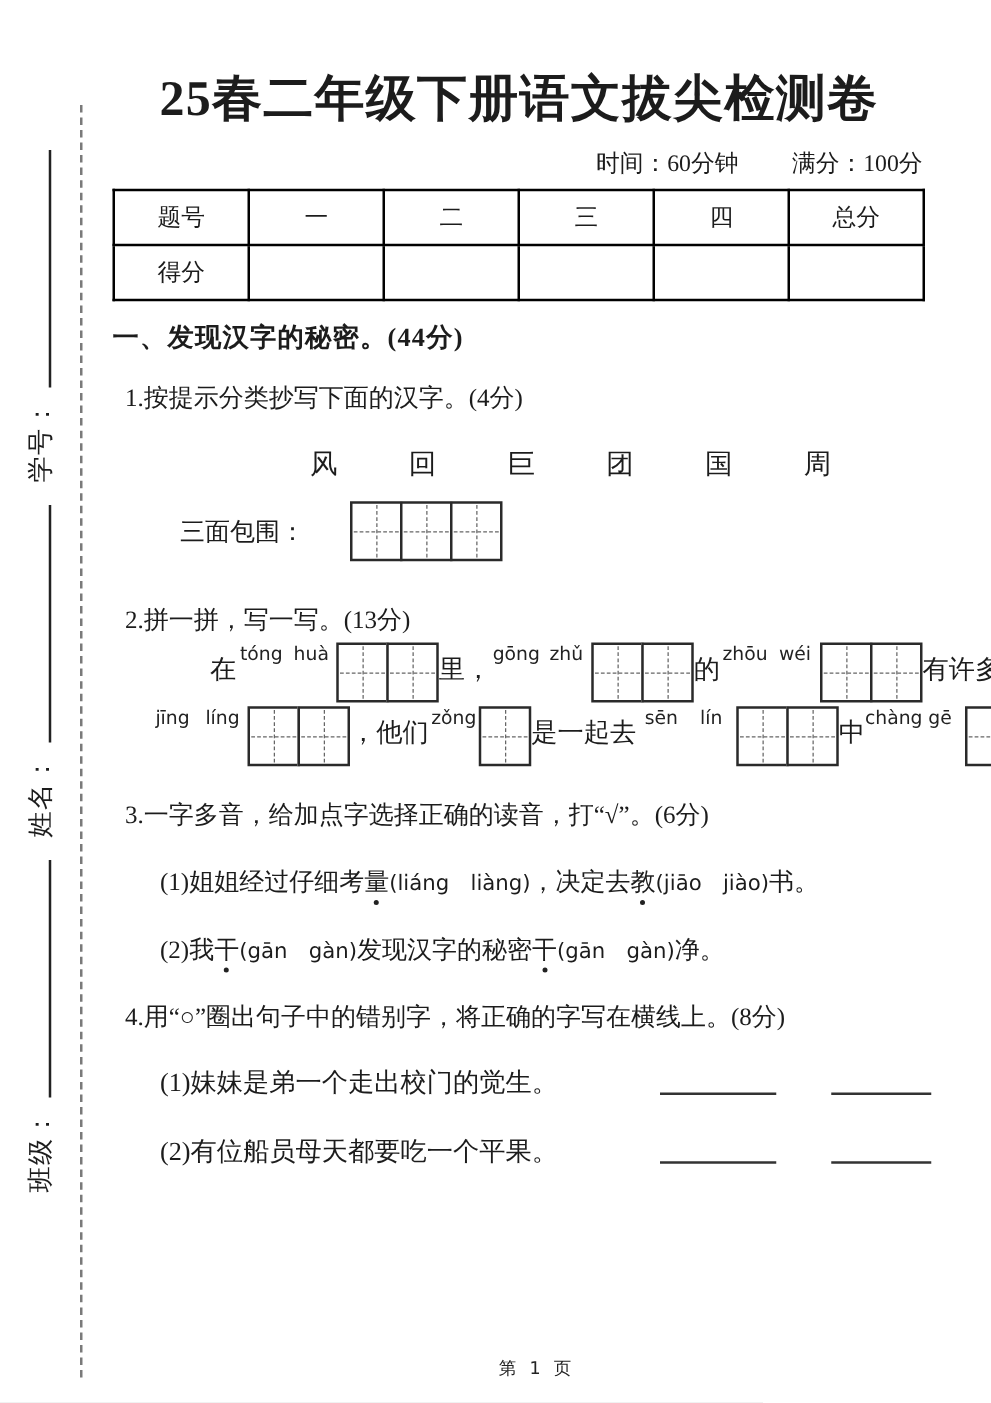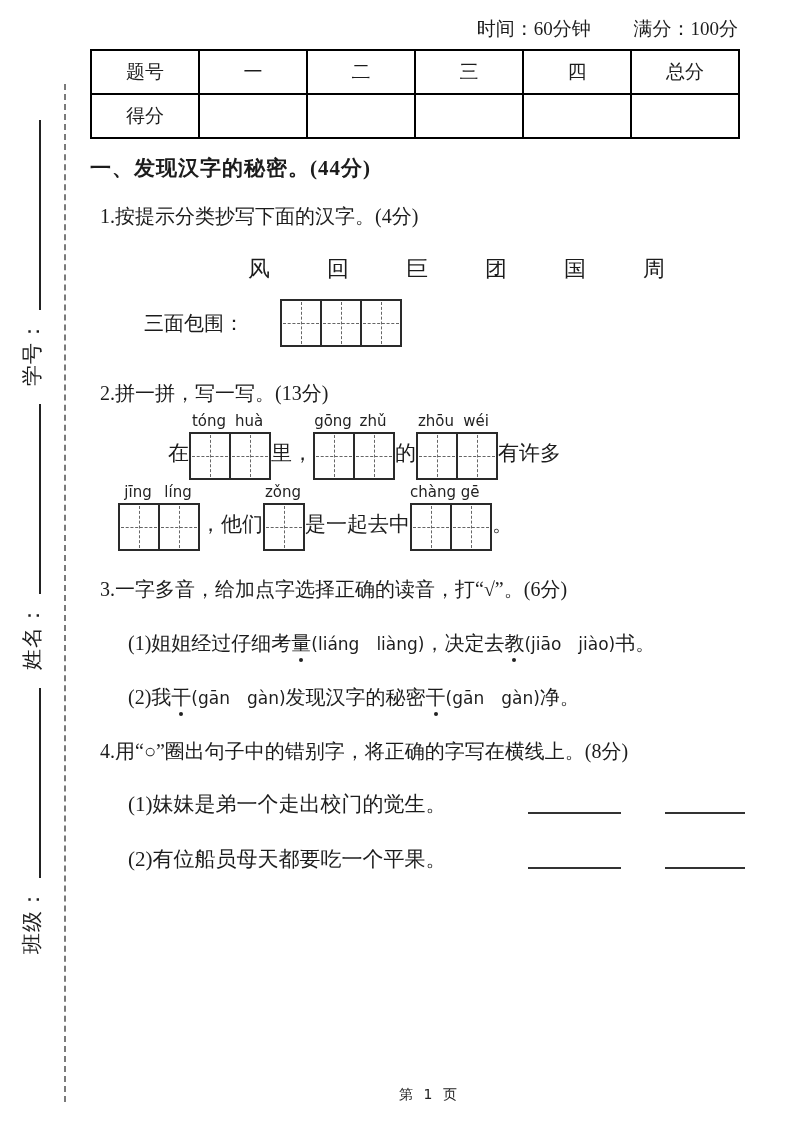--- a/index.html
+++ b/index.html
@@ -40,21 +40,21 @@
   .grid-row { display:flex; }
   .tzg { width:42px; height:48px; border:2px solid #2a2a2a; position:relative; background:#fff; }
   .tzg + .tzg { margin-left:-2px; }
   .tzg::before { content:""; position:absolute; left:1px; right:1px; top:50%; border-top:1.5px dashed #666; }
   .tzg::after  { content:""; position:absolute; top:1px; bottom:1px; left:50%; border-left:1.5px dashed #666; }
   .q2-t { margin-top:33px; }
   .q2-line { display:flex; align-items:flex-end; }
   .q2-line-0 { margin-left:78px; margin-top:5px; }
   .q2-line-1 { margin-left:28px; margin-top:3px; }
   .q2-text { font-size:21px; padding-bottom:13px; white-space:nowrap; }
-  .pb-group { display:flex; flex-direction:column; }
+  .pb-group { display:flex; }
   .pb-pinyin { display:flex; height:20px; }
   .pb-pinyin span { width:40px; text-align:center; font-family:"DejaVu Sans",sans-serif; font-size:15px; color:#222; }
   .q3-t { margin-top:25px; }
   .q3-line { margin-top:27px; margin-left:38px; font-size:20px; white-space:nowrap; }
   .py-inline { font-family:"DejaVu Sans",sans-serif; font-size:17px; }
   .dot-char { position:relative; display:inline-block; }
   .dot-char::after { content:""; position:absolute; left:50%; bottom:-5px; width:4px; height:4px; margin-left:-2px; border-radius:50%; background:#222; }
   .q4-t { margin-top:27px; }
   .q4-line { position:relative; margin-top:25px; margin-left:38px; font-size:21px; height:30px; }
   .q4-blanks { position:absolute; left:400px; top:0; display:flex; gap:44px; }
@@ -74,20 +74,21 @@
         <span class="sb-label">姓名：</span>
         <span class="sb-line"></span>
         <span class="sb-label">学号：</span>
         <span class="sb-line"></span>
       </div>
     <div class="sidebar-rule"></div>
   </div>
 
   <div class="content">
 
+    <div class="title">25春二年级下册语文拔尖检测卷</div>
 
     <div class="meta">
       <span>时间：60分钟</span>
       <span>满分：100分</span>
     </div>
 
     <table class="score-table">
       <tbody>
         <tr id="st-head">
             <td>题号</td>
@@ -182,20 +183,30 @@
           <span class="q2-text">，他们</span>
           <div class="pb-group">
             <div class="pb-pinyin">
               <span>zǒng</span>
             </div>
             <div class="grid-row">
               <div class="tzg"></div>
             </div>
           </div>
           <span class="q2-text">是一起去</span>
+          <div class="pb-group">
+            <div class="pb-pinyin">
+              <span>sēn</span>
+              <span>lín</span>
+            </div>
+            <div class="grid-row">
+              <div class="tzg"></div>
+              <div class="tzg"></div>
+            </div>
+          </div>
           <span class="q2-text">中</span>
           <div class="pb-group">
             <div class="pb-pinyin">
               <span>chàng</span>
               <span>gē</span>
             </div>
             <div class="grid-row">
               <div class="tzg"></div>
               <div class="tzg"></div>
             </div>

